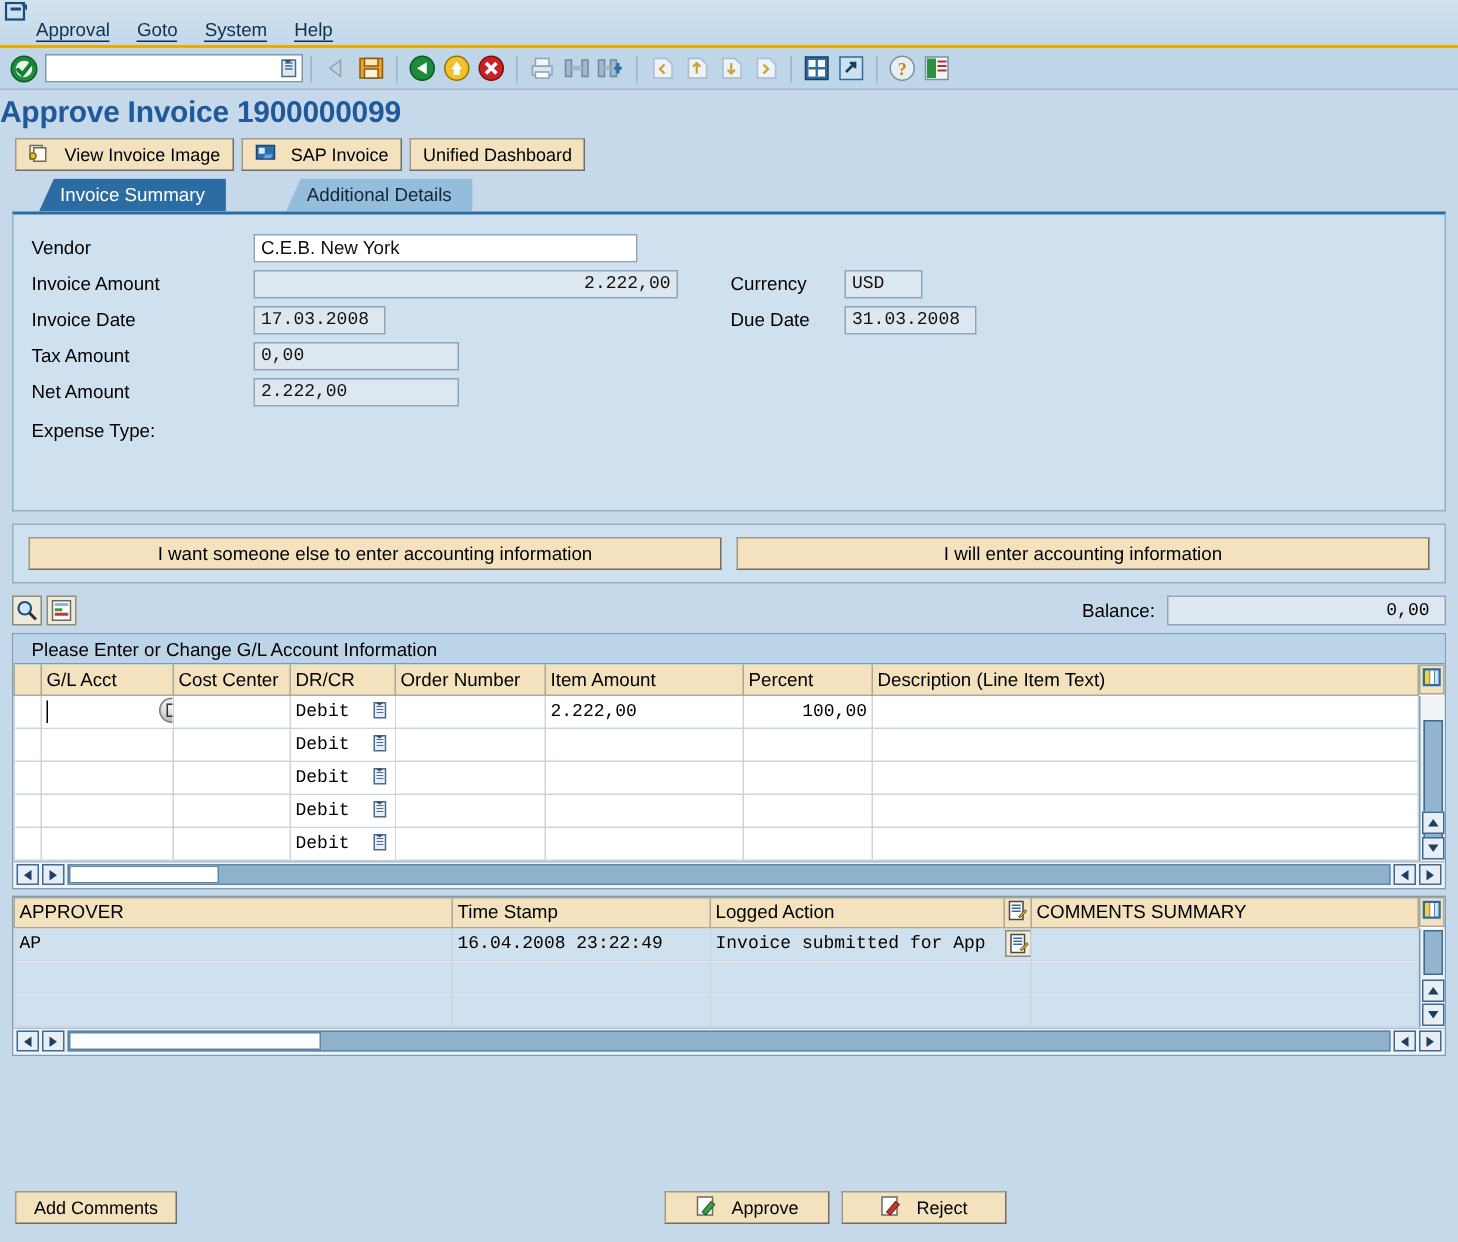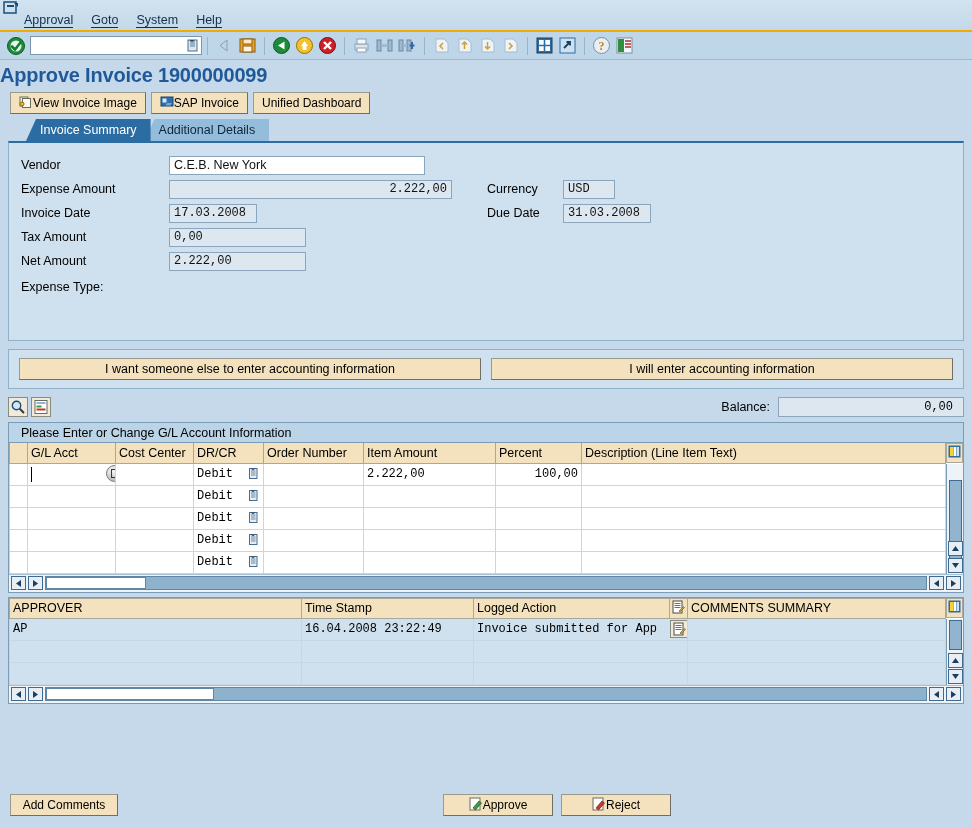--- a/index.html
+++ b/index.html
@@ -59,27 +59,27 @@
     margin: 0; font-size: 20px; font-weight: bold; color: #1f5999;
     letter-spacing: -0.2px;
   }
 
   
   .appbtns { padding: 4px 0 5px 10px; display: flex; gap: 5px; align-items: center; }
   .btn {
     background: #f3e2bd; border: 1px solid #9a9a8e;
     border-right-color: #6e6e66; border-bottom-color: #6e6e66;
     height: 22px; padding: 0 8px; font-size: 12px;
-    display: inline-flex; align-items: center; gap: 0;
+    display: inline-flex; align-items: center; gap: 10px;
     cursor: default; color: #000; white-space: nowrap;
   }
 
   
   .tabwrap { padding: 0 8px; }
-  .tabstrip { display: flex; align-items: flex-end; height: 22px; padding-left: 18px; }
+  .tabstrip { display: flex; align-items: flex-end; height: 22px; padding-left: 18px; gap: 46px; }
   .tab {
     height: 22px; padding: 0 14px; font-size: 12.5px;
     display: flex; align-items: center; cursor: default;
     position: relative; margin-right: -6px;
   }
   .tab.active {
     background: #2b6ca3; color: #fff;
     clip-path: polygon(10px 0, 100% 0, 100% 100%, 0 100%);
     z-index: 3;
   }
@@ -413,21 +413,21 @@
 
     <div class="tabpanel">
       <div class="form">
 
         <div class="frow">
           <div class="flabel">Vendor</div>
           <div class="fin white" style="width:256px">C.E.B. New York</div>
         </div>
 
         <div class="frow">
-          <div class="flabel">Expense Amount</div>
+          <div class="flabel">Invoice Amount</div>
           <div class="fin num" style="width:283px">2.222,00</div>
         </div>
 
         <div class="frow">
           <div class="flabel">Invoice Date</div>
           <div class="fin" style="width:88px">17.03.2008</div>
         </div>
 
         <div class="frow">
           <div class="flabel">Tax Amount</div>

